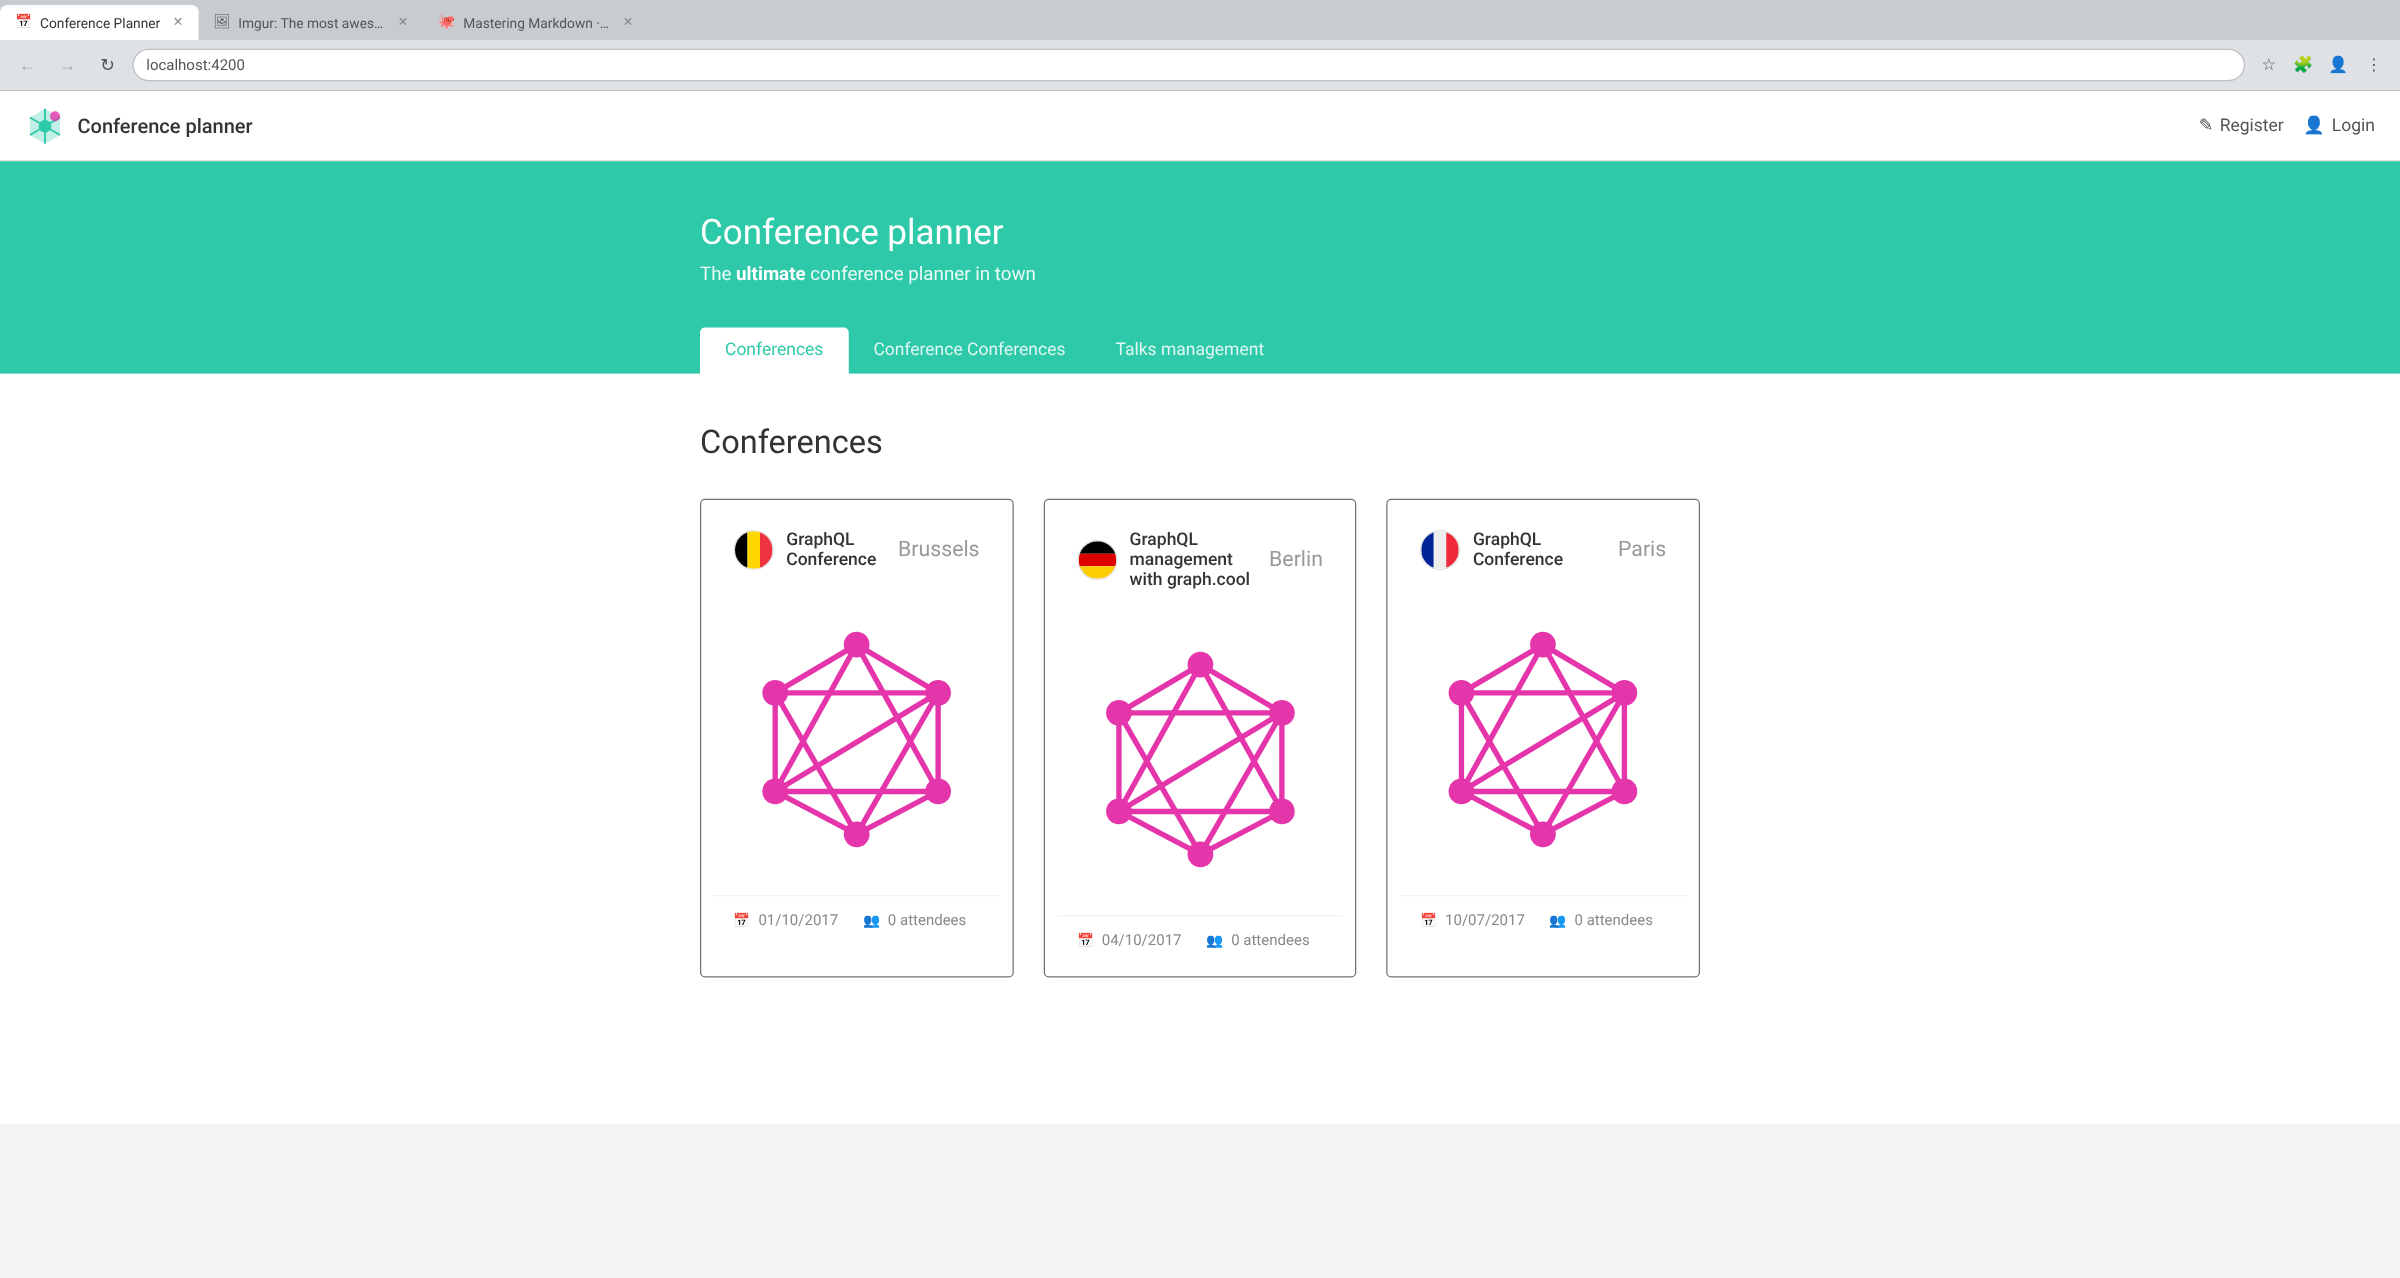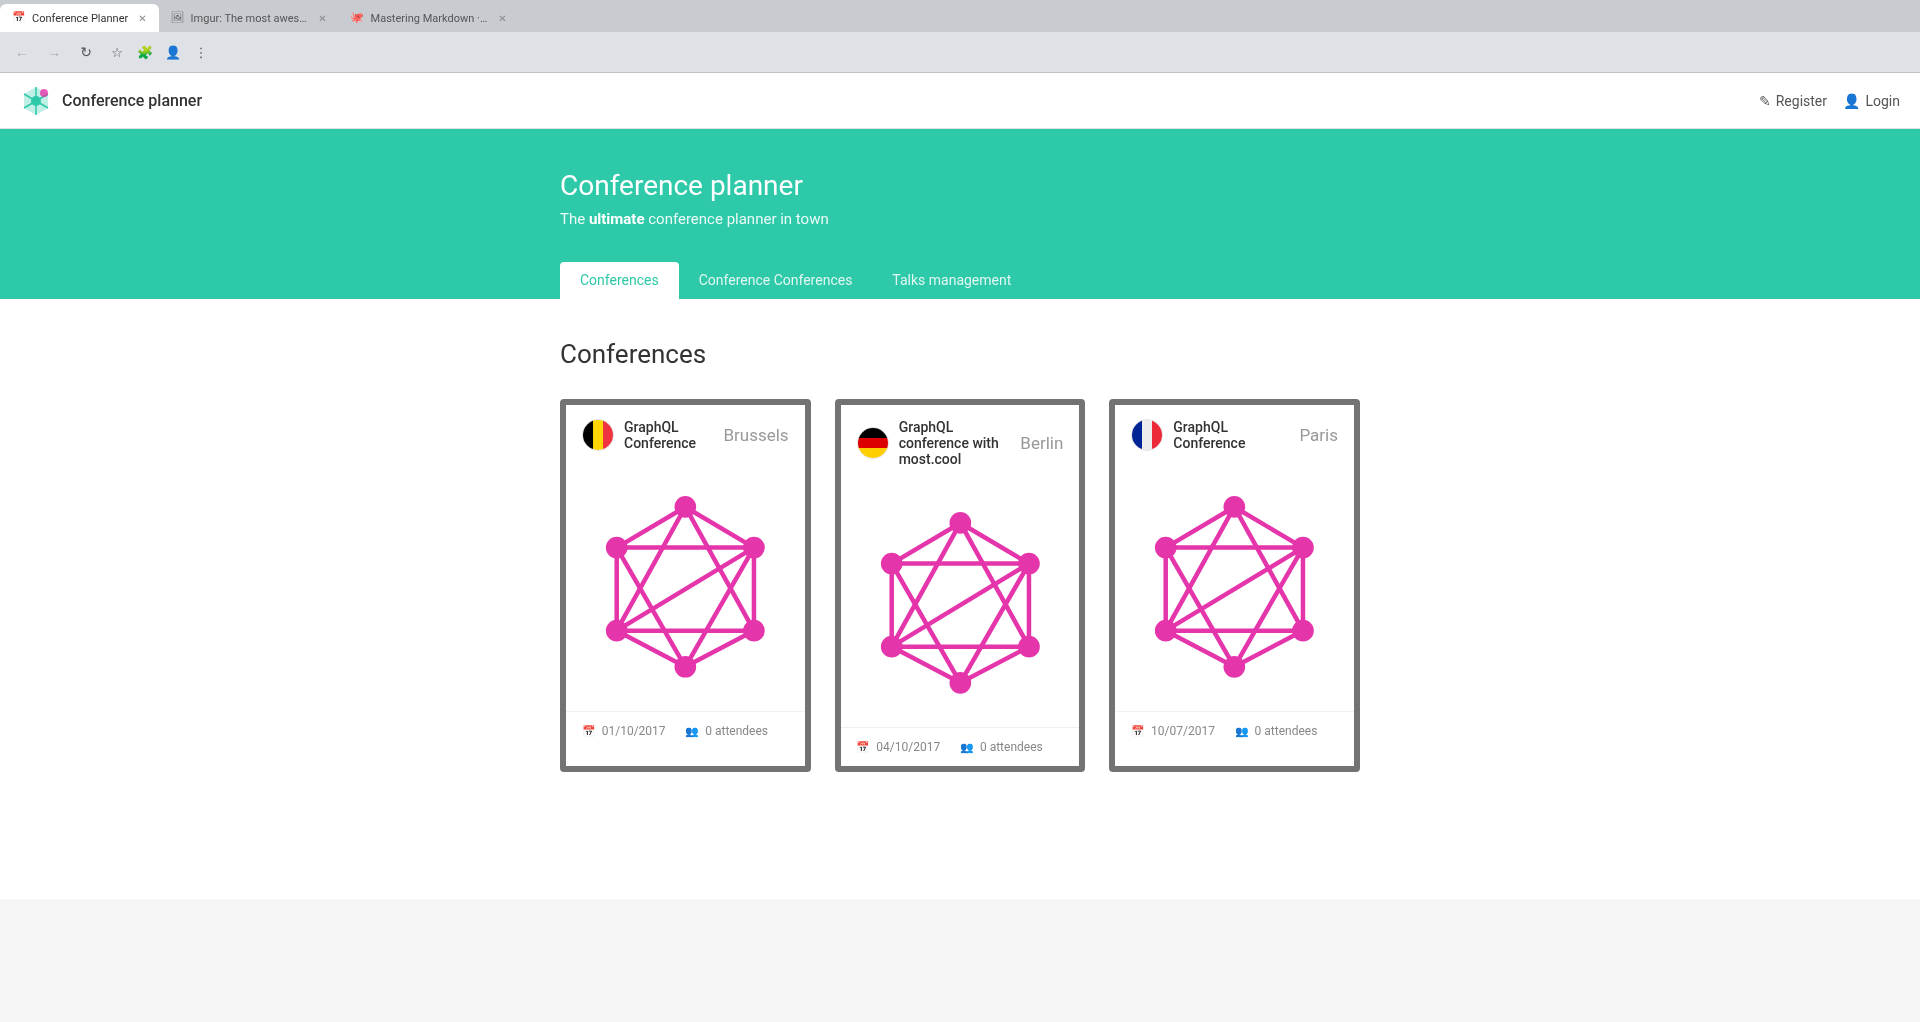--- a/index.html
+++ b/index.html
@@ -207,23 +207,23 @@
     }
 
     
     .conference-grid {
       display: grid;
       grid-template-columns: repeat(3, 1fr);
       gap: 24px;
     }
     .conference-card {
       background: #fff;
-      border: 6px solid #737373;
+      border: 1px solid #737373;
       border-radius: 4px;
-      padding: 0;
+      padding: 10px;
       overflow: hidden;
       cursor: pointer;
       transition: box-shadow 0.2s;
     }
     .card-header {
       display: flex;
       align-items: center;
       justify-content: space-between;
       padding: 14px 16px 10px 16px;
     }
@@ -342,20 +342,23 @@
     <div class="browser-tab inactive">
       <span class="tab-favicon">🐙</span>
       <span class="tab-title">Mastering Markdown · GitH...</span>
       <span class="tab-close">✕</span>
     </div>
   </div>
   <div class="browser-toolbar">
     <div class="nav-btn disabled">←</div>
     <div class="nav-btn disabled">→</div>
     <div class="nav-btn">↻</div>
+    <div class="address-bar">
+      <span>localhost:4200</span>
+    </div>
     <div class="toolbar-right">
       <div class="toolbar-icon">☆</div>
       <div class="toolbar-icon">🧩</div>
       <div class="toolbar-icon">👤</div>
       <div class="toolbar-icon">⋮</div>
     </div>
   </div>
 </div>
 
 <div class="app-navbar">
@@ -474,21 +477,21 @@
       <div class="conference-card">
         <div class="card-header">
           <div class="card-header-left">
             <div class="flag-circle">
               <div class="flag-de">
                 <div class="stripe black"></div>
                 <div class="stripe red"></div>
                 <div class="stripe gold"></div>
               </div>
             </div>
-            <span class="conference-name">GraphQL conference with most.cool</span>
+            <span class="conference-name">GraphQL management with graph.cool</span>
           </div>
           <span class="conference-city">Berlin</span>
         </div>
         <div class="card-image">
           <svg width="220" height="220" viewBox="0 0 220 220">
             <defs>
               <style>.gql-line{stroke:#e535ab;stroke-width:5;fill:none;} .gql-dot{fill:#e535ab;}</style>
             </defs>
             <g>
               <line x1="110" y1="28" x2="186" y2="73" class="gql-line"></line>

